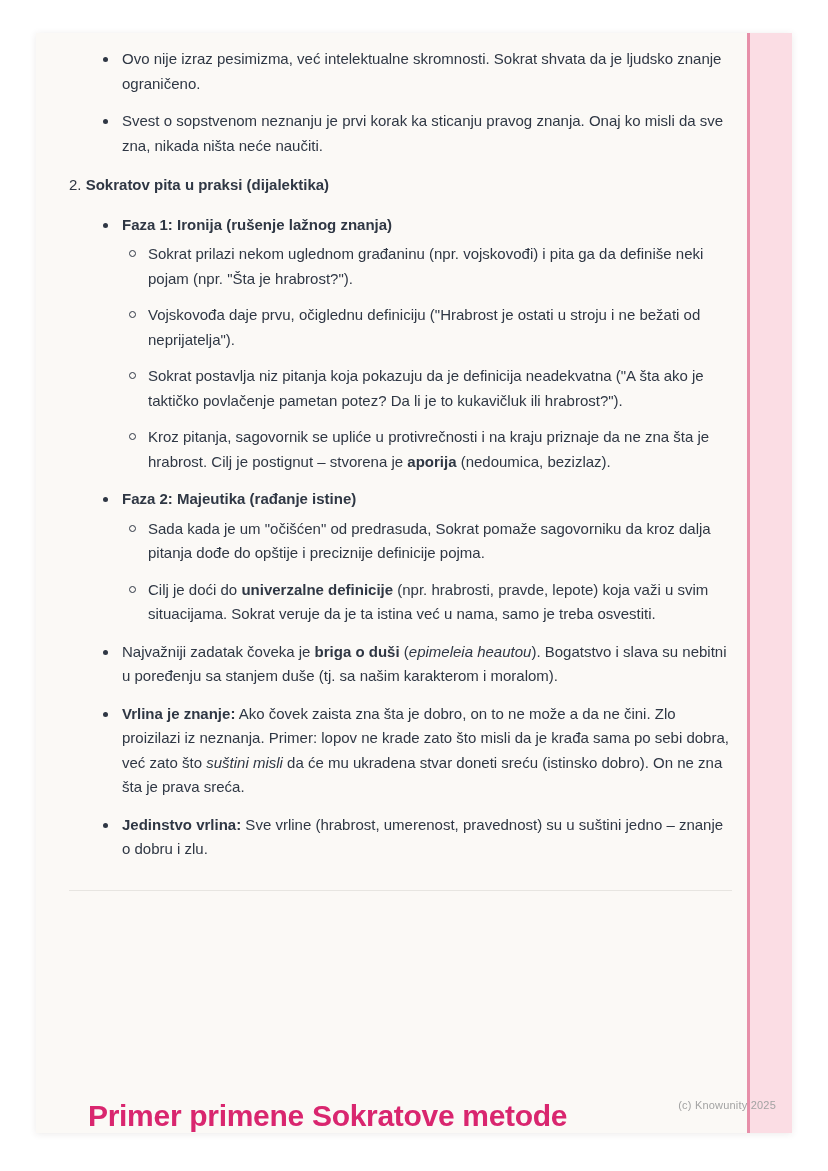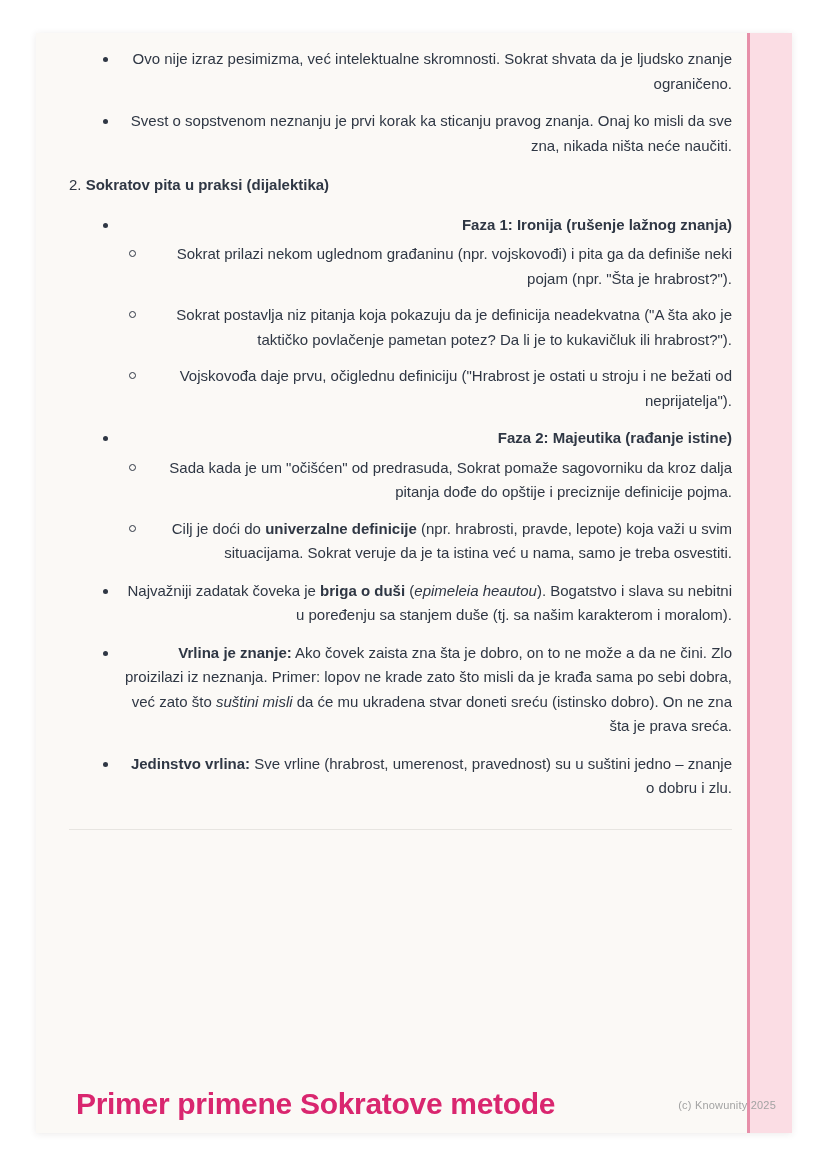--- a/index.html
+++ b/index.html
@@ -19,40 +19,40 @@
     position:absolute; top:0; right:0; bottom:0; width:42px;
     background:#fbdde4; border-left:3px solid #e78fa9; z-index:1;
   }
   .content {
     position:relative; z-index:2;
     padding:14px 60px 0 33px;
     color:#2f3744; font-size:15px; line-height:24.5px;
   }
   .b { font-weight:700; }
   .i { font-style:italic; }
-  ul { margin:0; padding:0; list-style:none;text-align:right; }
+  ul { margin:0; padding:0; list-style:none; }
   .lvl1 { margin:0 0 12px 0; }
   .lvl1 > li { position:relative; padding-left:53px; margin-bottom:13px; }
   .lvl1 > li::before {
     content:''; position:absolute; left:34px; top:10px;
     width:5px; height:5px; border-radius:50%; background:#2f3744;
   }
   .lvl2 { margin-top:5px; }
   .lvl2 > li { position:relative; padding-left:26px; margin-bottom:12px; }
   .lvl2 > li:last-child { margin-bottom:2px; }
   .lvl2 > li::before {
     content:''; position:absolute; left:7px; top:8px;
     width:5px; height:5px; border-radius:50%;
     border:1.5px solid #2f3744; background:transparent;
   }
   .sec-heading { font-weight:700; margin:15px 0 15px 0; }
   .sec-heading .marker { font-weight:400; }
   .divider { border:none; border-top:1px solid #e7e5e1; margin:28px 0 0 0; }
   .footer-title {
-    position:absolute; left:36px; top:1050px; margin:4px; z-index:2;
+    position:absolute; left:36px; top:1050px; margin:16px; z-index:2;
     font-size:30px; font-weight:800; letter-spacing:-.3px; color:#d9266f;
   }
   .watermark {
     position:absolute; right:16px; top:1066px; z-index:3;
     font-size:11px; color:#a3a3a3; letter-spacing:.2px;
   }
 </style>
 </head>
 <body>
 
@@ -60,22 +60,23 @@
   <div class="stripe"></div>
   <div class="content">
       <ul class="lvl1">
         <li><span class="">Ovo nije izraz pesimizma, već intelektualne skromnosti. Sokrat shvata da je ljudsko znanje ograničeno.</span></li>
         <li><span class="">Svest o sopstvenom neznanju je prvi korak ka sticanju pravog znanja. Onaj ko misli da sve zna, nikada ništa neće naučiti.</span></li>
       </ul>
       <div class="sec-heading"><span class="marker">2. </span><span class="b ">Sokratov pita u praksi (dijalektika)</span></div>
       <ul class="lvl1">
         <li><span class="b ">Faza 1: Ironija (rušenje lažnog znanja)</span><ul class="lvl2">
             <li><span class="">Sokrat prilazi nekom uglednom građaninu (npr. vojskovođi) i pita ga da definiše neki pojam (npr. "Šta je hrabrost?").</span></li>
+            <li><span class="">Vojskovođa daje prvu, očiglednu definiciju ("Hrabrost je ostati u stroju i ne bežati od neprijatelja").</span></li>
             <li><span class="">Sokrat postavlja niz pitanja koja pokazuju da je definicija neadekvatna ("A šta ako je taktičko povlačenje pametan potez? Da li je to kukavičluk ili hrabrost?").</span></li>
-            <li><span class="">Vojskovođa daje prvu, očiglednu definiciju ("Hrabrost je ostati u stroju i ne bežati od neprijatelja").</span></li>
+            <li><span class="">Kroz pitanja, sagovornik se upliće u protivrečnosti i na kraju priznaje da ne zna šta je hrabrost. Cilj je postignut – stvorena je </span><span class="b ">aporija</span><span class=""> (nedoumica, bezizlaz).</span></li>
           </ul></li>
         <li><span class="b ">Faza 2: Majeutika (rađanje istine)</span><ul class="lvl2">
             <li><span class="">Sada kada je um "očišćen" od predrasuda, Sokrat pomaže sagovorniku da kroz dalja pitanja dođe do opštije i preciznije definicije pojma.</span></li>
             <li><span class="">Cilj je doći do </span><span class="b ">univerzalne definicije</span><span class=""> (npr. hrabrosti, pravde, lepote) koja važi u svim situacijama. Sokrat veruje da je ta istina već u nama, samo je treba osvestiti.</span></li>
           </ul></li>
       </ul>
       <ul class="lvl1">
         <li><span class="">Najvažniji zadatak čoveka je </span><span class="b ">briga o duši</span><span class=""> (</span><span class="i">epimeleia heautou</span><span class="">). Bogatstvo i slava su nebitni u poređenju sa stanjem duše (tj. sa našim karakterom i moralom).</span></li>
         <li><span class="b ">Vrlina je znanje:</span><span class=""> Ako čovek zaista zna šta je dobro, on to ne može a da ne čini. Zlo proizilazi iz neznanja. Primer: lopov ne krade zato što misli da je krađa sama po sebi dobra, već zato što </span><span class="i">suštini misli</span><span class=""> da će mu ukradena stvar doneti sreću (istinsko dobro). On ne zna šta je prava sreća.</span></li>
         <li><span class="b ">Jedinstvo vrlina:</span><span class=""> Sve vrline (hrabrost, umerenost, pravednost) su u suštini jedno – znanje o dobru i zlu.</span></li>

